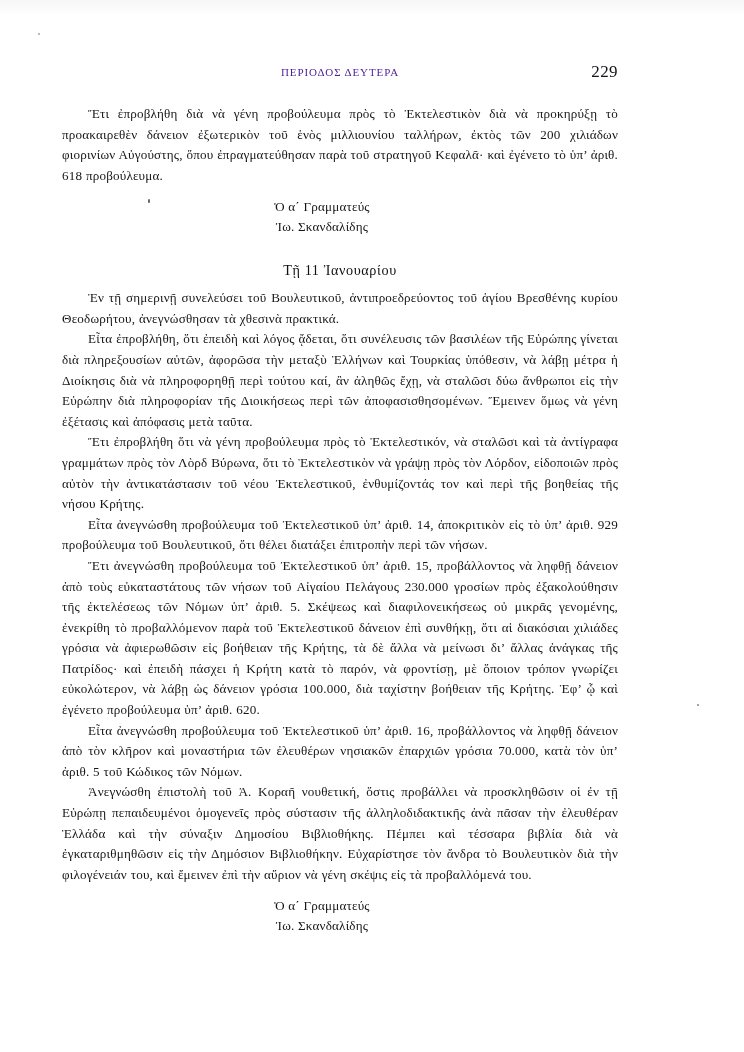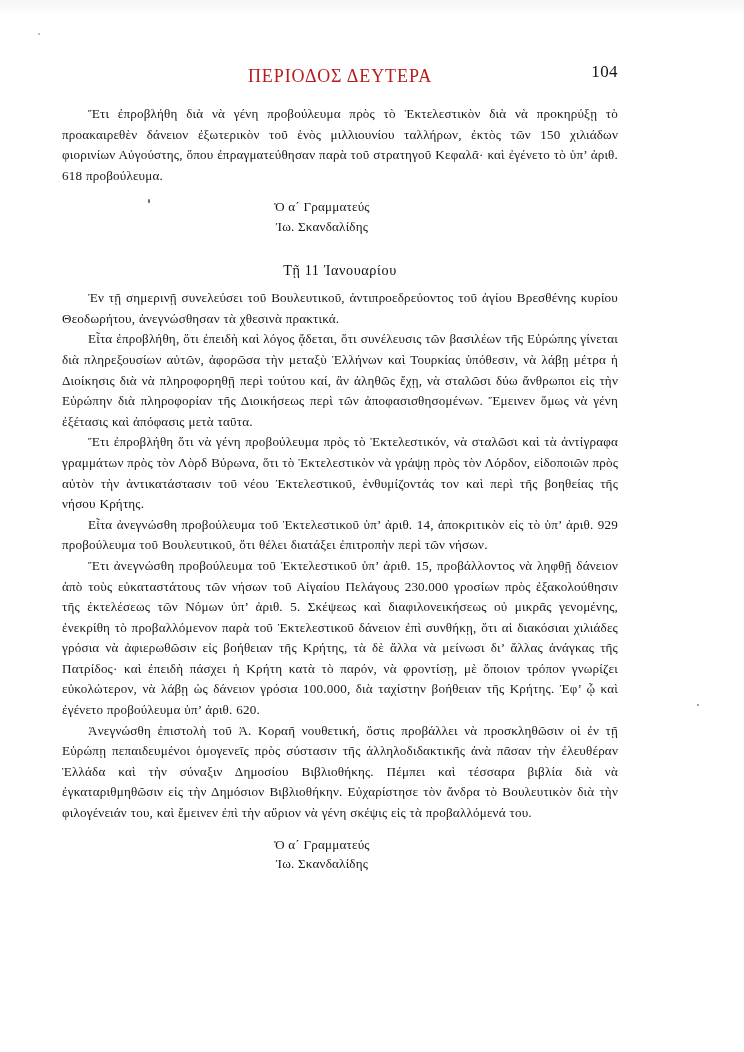--- a/index.html
+++ b/index.html
@@ -28,23 +28,23 @@
     width: 556px;
     height: 22px;
   }
 
   .running-head .head-title {
     position: absolute;
     left: 0;
     right: 0;
     top: 0;
     text-align: center;
-    font-size: 18px;
+    font-size: 11px;
     letter-spacing: 0.9px;
-    color: #b91c1c;
+    color: #4c1d95;
   }
 
   .running-head .folio {
     position: absolute;
     right: 0;
     top: -4px;
     font-size: 17px;
     letter-spacing: 0.4px;
     color: #141418;
   }
@@ -119,45 +119,46 @@
 </style>
 </head>
 <body>
 
 <div class="page">
 
   <div class="edge-shade"></div>
 
   <div class="running-head">
     <div class="head-title">ΠΕΡΙΟΔΟΣ ΔΕΥΤΕΡΑ</div>
-    <div class="folio">104</div>
+    <div class="folio">229</div>
   </div>
 
   <div class="textblock">
 
-    <p class="para">Ἔτι ἐπροβλήθη διὰ νὰ γένη προβούλευμα πρὸς τὸ Ἐκτελεστικὸν διὰ νὰ προκηρύξῃ τὸ προακαιρεθὲν δάνειον ἐξωτερικὸν τοῦ ἑνὸς μιλλιουνίου ταλλήρων, ἐκτὸς τῶν 150 χιλιάδων φιορινίων Αὐγούστης, ὅπου ἐπραγματεύθησαν παρὰ τοῦ στρατηγοῦ Κεφαλᾶ· καὶ ἐγένετο τὸ ὑπ’ ἀριθ. 618 προβούλευμα.</p>
+    <p class="para">Ἔτι ἐπροβλήθη διὰ νὰ γένη προβούλευμα πρὸς τὸ Ἐκτελεστικὸν διὰ νὰ προκηρύξῃ τὸ προακαιρεθὲν δάνειον ἐξωτερικὸν τοῦ ἑνὸς μιλλιουνίου ταλλήρων, ἐκτὸς τῶν 200 χιλιάδων φιορινίων Αὐγούστης, ὅπου ἐπραγματεύθησαν παρὰ τοῦ στρατηγοῦ Κεφαλᾶ· καὶ ἐγένετο τὸ ὑπ’ ἀριθ. 618 προβούλευμα.</p>
 
     <div class="signature">
       <span class="sig-line">Ὁ α΄ Γραμματεύς</span>
       <span class="sig-line">Ἰω. Σκανδαλίδης</span>
     </div>
 
     <div class="section-heading">Τῇ 11 Ἰανουαρίου</div>
 
     <p class="para">Ἐν τῇ σημερινῇ συνελεύσει τοῦ Βουλευτικοῦ, ἀντιπροεδρεύοντος τοῦ ἁγίου Βρεσθένης κυρίου Θεοδωρήτου, ἀνεγνώσθησαν τὰ χθεσινὰ πρακτικά.</p>
 
     <p class="para">Εἶτα ἐπροβλήθη, ὅτι ἐπειδὴ καὶ λόγος ᾄδεται, ὅτι συνέλευσις τῶν βασιλέων τῆς Εὐρώπης γίνεται διὰ πληρεξουσίων αὐτῶν, ἀφορῶσα τὴν μεταξὺ Ἑλλήνων καὶ Τουρκίας ὑπόθεσιν, νὰ λάβῃ μέτρα ἡ Διοίκησις διὰ νὰ πληροφορηθῇ περὶ τούτου καί, ἂν ἀληθῶς ἔχῃ, νὰ σταλῶσι δύω ἄνθρωποι εἰς τὴν Εὐρώπην διὰ πληροφορίαν τῆς Διοικήσεως περὶ τῶν ἀποφασισθησομένων. Ἔμεινεν ὅμως νὰ γένη ἐξέτασις καὶ ἀπόφασις μετὰ ταῦτα.</p>
 
     <p class="para">Ἔτι ἐπροβλήθη ὅτι νὰ γένη προβούλευμα πρὸς τὸ Ἐκτελεστικόν, νὰ σταλῶσι καὶ τὰ ἀντίγραφα γραμμάτων πρὸς τὸν Λὸρδ Βύρωνα, ὅτι τὸ Ἐκτελεστικὸν νὰ γράψῃ πρὸς τὸν Λόρδον, εἰδοποιῶν πρὸς αὐτὸν τὴν ἀντικατάστασιν τοῦ νέου Ἐκτελεστικοῦ, ἐνθυμίζοντάς τον καὶ περὶ τῆς βοηθείας τῆς νήσου Κρήτης.</p>
 
     <p class="para">Εἶτα ἀνεγνώσθη προβούλευμα τοῦ Ἐκτελεστικοῦ ὑπ’ ἀριθ. 14, ἀποκριτικὸν εἰς τὸ ὑπ’ ἀριθ. 929 προβούλευμα τοῦ Βουλευτικοῦ, ὅτι θέλει διατάξει ἐπιτροπὴν περὶ τῶν νήσων.</p>
 
 
     <p class="para">Ἔτι ἀνεγνώσθη προβούλευμα τοῦ Ἐκτελεστικοῦ ὑπ’ ἀριθ. 15, προβάλλοντος νὰ ληφθῇ δάνειον ἀπὸ τοὺς εὐκαταστάτους τῶν νήσων τοῦ Αἰγαίου Πελάγους 230.000 γροσίων πρὸς ἐξακολούθησιν τῆς ἐκτελέσεως τῶν Νόμων ὑπ’ ἀριθ. 5. Σκέψεως καὶ διαφιλονεικήσεως οὐ μικρᾶς γενομένης, ἐνεκρίθη τὸ προβαλλόμενον παρὰ τοῦ Ἐκτελεστικοῦ δάνειον ἐπὶ συνθήκῃ, ὅτι αἱ διακόσιαι χιλιάδες γρόσια νὰ ἀφιερωθῶσιν εἰς βοήθειαν τῆς Κρήτης, τὰ δὲ ἄλλα νὰ μείνωσι δι’ ἄλλας ἀνάγκας τῆς Πατρίδος· καὶ ἐπειδὴ πάσχει ἡ Κρήτη κατὰ τὸ παρόν, νὰ φροντίσῃ, μὲ ὅποιον τρόπον γνωρίζει εὐκολώτερον, νὰ λάβῃ ὡς δάνειον γρόσια 100.000, διὰ ταχίστην βοήθειαν τῆς Κρήτης. Ἐφ’ ᾧ καὶ ἐγένετο προβούλευμα ὑπ’ ἀριθ. 620.</p>
 
+    <p class="para">Εἶτα ἀνεγνώσθη προβούλευμα τοῦ Ἐκτελεστικοῦ ὑπ’ ἀριθ. 16, προβάλλοντος νὰ ληφθῇ δάνειον ἀπὸ τὸν κλῆρον καὶ μοναστήρια τῶν ἐλευθέρων νησιακῶν ἐπαρχιῶν  γρόσια 70.000, κατὰ τὸν ὑπ’ ἀριθ. 5 τοῦ Κώδικος τῶν Νόμων.</p>
 
     <p class="para">Ἀνεγνώσθη ἐπιστολὴ τοῦ Ἀ. Κοραῆ νουθετική, ὅστις προβάλλει νὰ προσκληθῶσιν οἱ ἐν τῇ Εὐρώπῃ πεπαιδευμένοι ὁμογενεῖς πρὸς σύστασιν τῆς ἀλληλοδιδακτικῆς ἀνὰ πᾶσαν τὴν ἐλευθέραν Ἑλλάδα καὶ τὴν σύναξιν Δημοσίου Βιβλιοθήκης. Πέμπει καὶ τέσσαρα βιβλία διὰ νὰ ἐγκαταριθμηθῶσιν εἰς τὴν Δημόσιον Βιβλιοθήκην. Εὐχαρίστησε τὸν ἄνδρα τὸ Βουλευτικὸν διὰ τὴν φιλογένειάν του, καὶ ἔμεινεν ἐπὶ τὴν αὔριον νὰ γένη σκέψις εἰς τὰ προβαλλόμενά του.</p>
 
     <div class="signature">
       <span class="sig-line">Ὁ α΄ Γραμματεύς</span>
       <span class="sig-line">Ἰω. Σκανδαλίδης</span>
     </div>
 
   </div>
 

